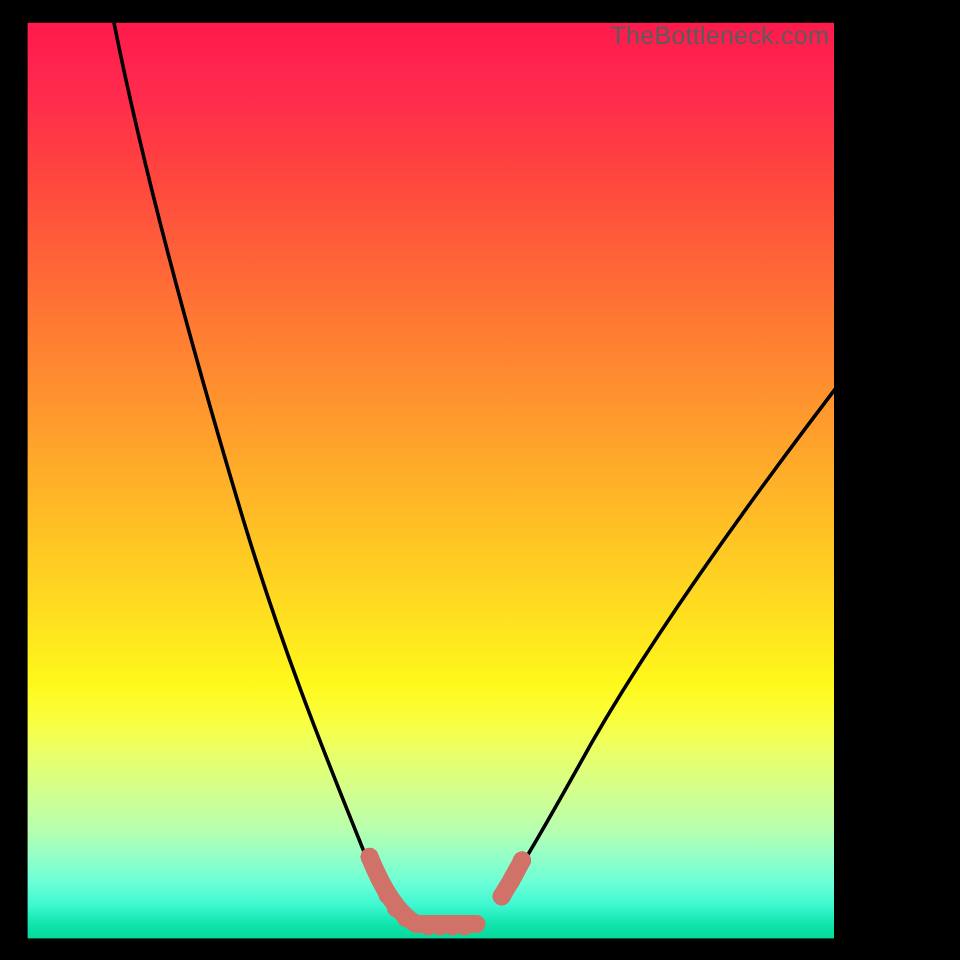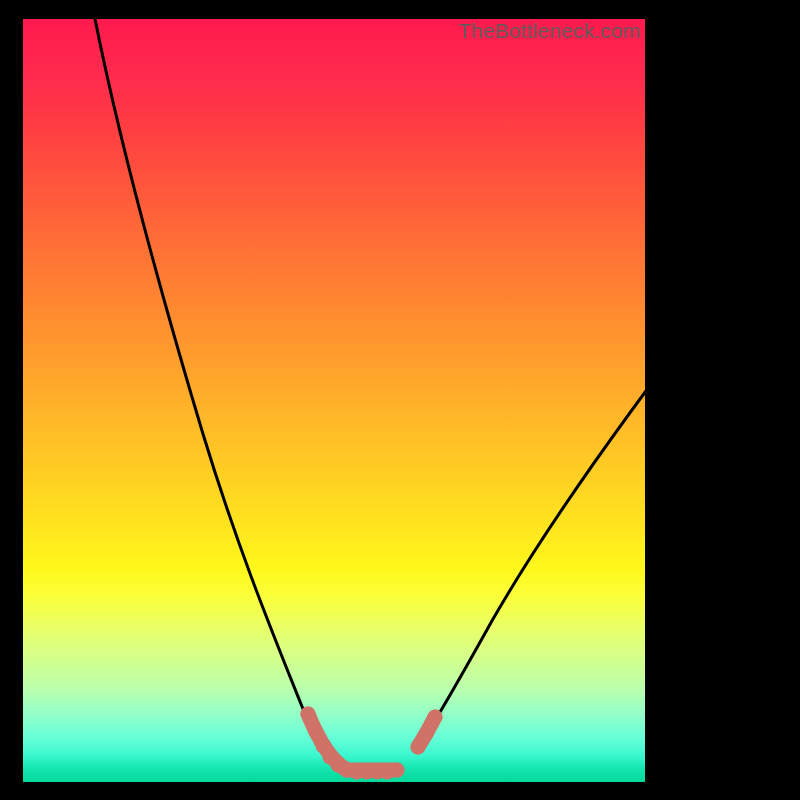--- a/index.html
+++ b/index.html
@@ -14,21 +14,21 @@
   .frame {
     position: relative;
     width: 800px;
     height: 800px;
     background: #000;
   }
   .plot-area {
     position: absolute;
     left: 23px;
     top: 19px;
-    width: 622px;
+    width: 672px;
     height: 763px;
     background: linear-gradient(
       to bottom,
       #ff1a4d 0%,
       #ff2b4d 8%,
       #ff4040 15%,
       #ff5d3a 24%,
       #ff7a33 33%,
       #ff962e 42%,
       #ffb328 51%,

